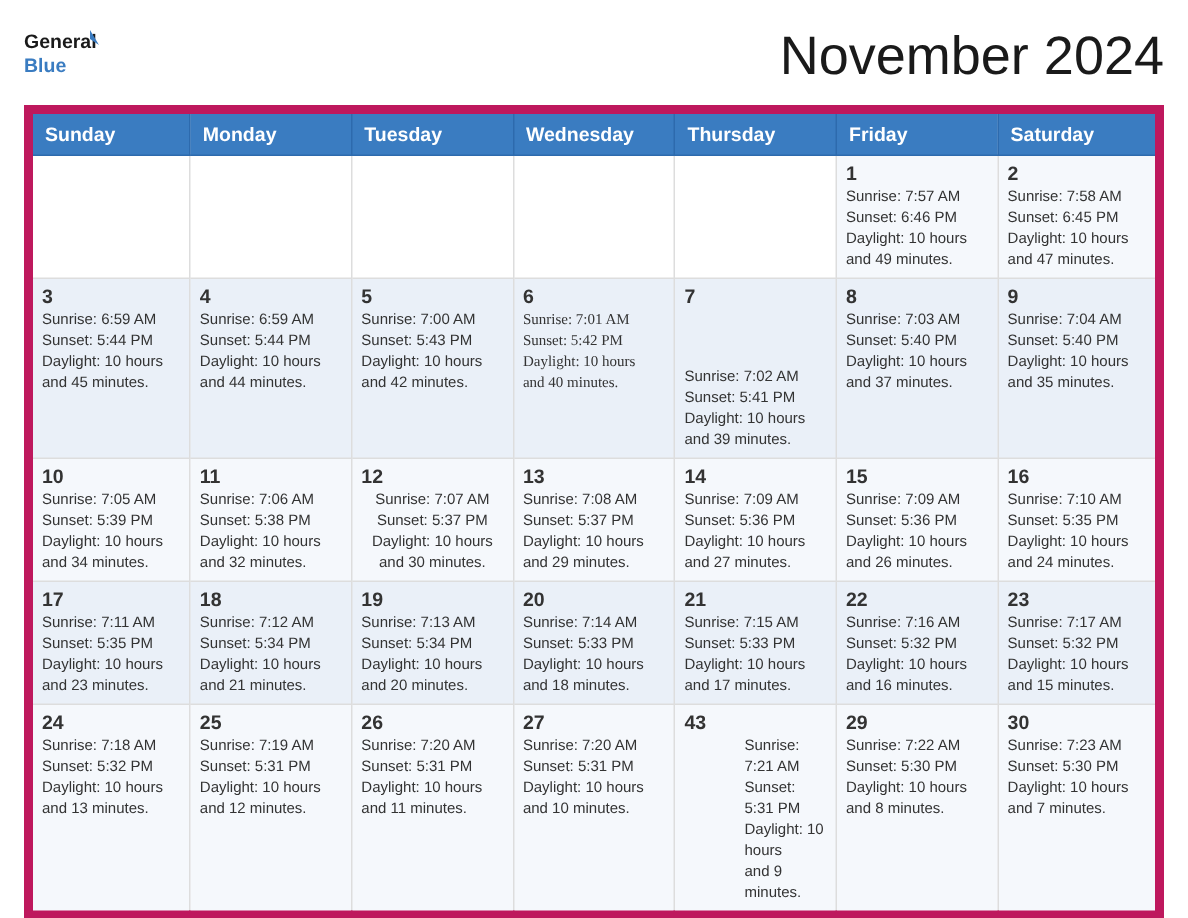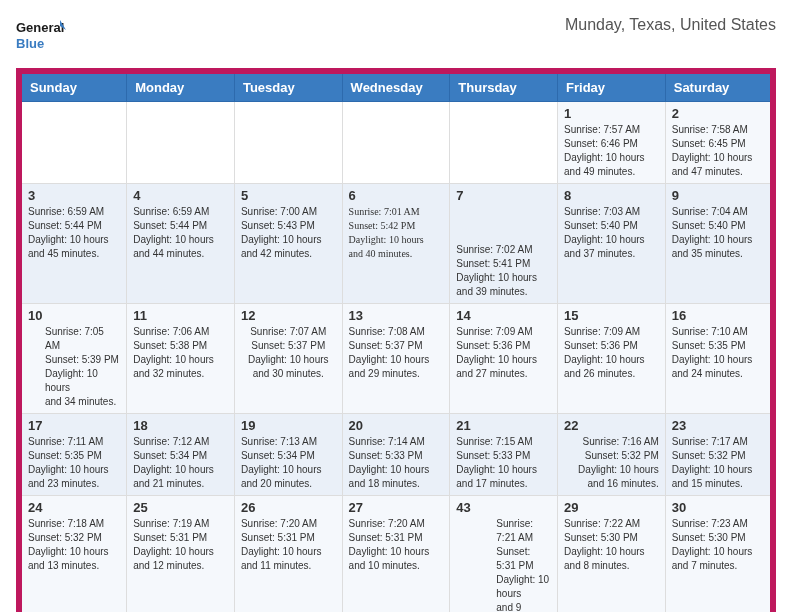--- a/index.html
+++ b/index.html
@@ -83,21 +83,21 @@
 
 <div class="header">
   <div class="logo">
   <svg width="50" height="40" viewBox="0 0 50 40" xmlns="http://www.w3.org/2000/svg">
     <text y="16" x="0" font-size="13" font-weight="bold" font-family="Arial,sans-serif" fill="#1a1a1a">General</text>
     <text y="32" x="0" font-size="13" font-weight="bold" font-family="Arial,sans-serif" fill="#3a7cc1">Blue</text>
     <polygon points="44,4 50,14 44,10" fill="#3a7cc1"></polygon>
   </svg>
 </div>
   <div class="title-block">
-    <div class="location">Munday, Texas, United States</div>
+    <div class="month-title">November 2024</div>
   </div>
 </div>
 
 <table class="calendar">
   <thead>
     <tr>
     <th>Sunday</th>
         <th>Monday</th>
         <th>Tuesday</th>
         <th>Wednesday</th>
@@ -175,21 +175,21 @@
           <span class="day-number">9</span>
           <div class="day-info" style="white-space: pre-line;">Sunrise: 7:04 AM
 Sunset: 5:40 PM
 Daylight: 10 hours
 and 35 minutes.</div>
         </td>
       </tr>
       <tr>
         <td>
           <span class="day-number">10</span>
-          <div class="day-info" style="white-space: pre-line; margin-left: 17px;">Sunrise: 7:05 AM
+          <div class="day-info" style="white-space: pre-line;">Sunrise: 7:05 AM
 Sunset: 5:39 PM
 Daylight: 10 hours
 and 34 minutes.</div>
         </td>
         <td>
           <span class="day-number">11</span>
           <div class="day-info" style="white-space: pre-line;">Sunrise: 7:06 AM
 Sunset: 5:38 PM
 Daylight: 10 hours
 and 32 minutes.</div>
@@ -261,21 +261,21 @@
         </td>
         <td>
           <span class="day-number">21</span>
           <div class="day-info" style="white-space: pre-line;">Sunrise: 7:15 AM
 Sunset: 5:33 PM
 Daylight: 10 hours
 and 17 minutes.</div>
         </td>
         <td>
           <span class="day-number">22</span>
-          <div class="day-info" style="white-space: pre-line; text-align: right;">Sunrise: 7:16 AM
+          <div class="day-info" style="white-space: pre-line;">Sunrise: 7:16 AM
 Sunset: 5:32 PM
 Daylight: 10 hours
 and 16 minutes.</div>
         </td>
         <td>
           <span class="day-number">23</span>
           <div class="day-info" style="white-space: pre-line;">Sunrise: 7:17 AM
 Sunset: 5:32 PM
 Daylight: 10 hours
 and 15 minutes.</div>

